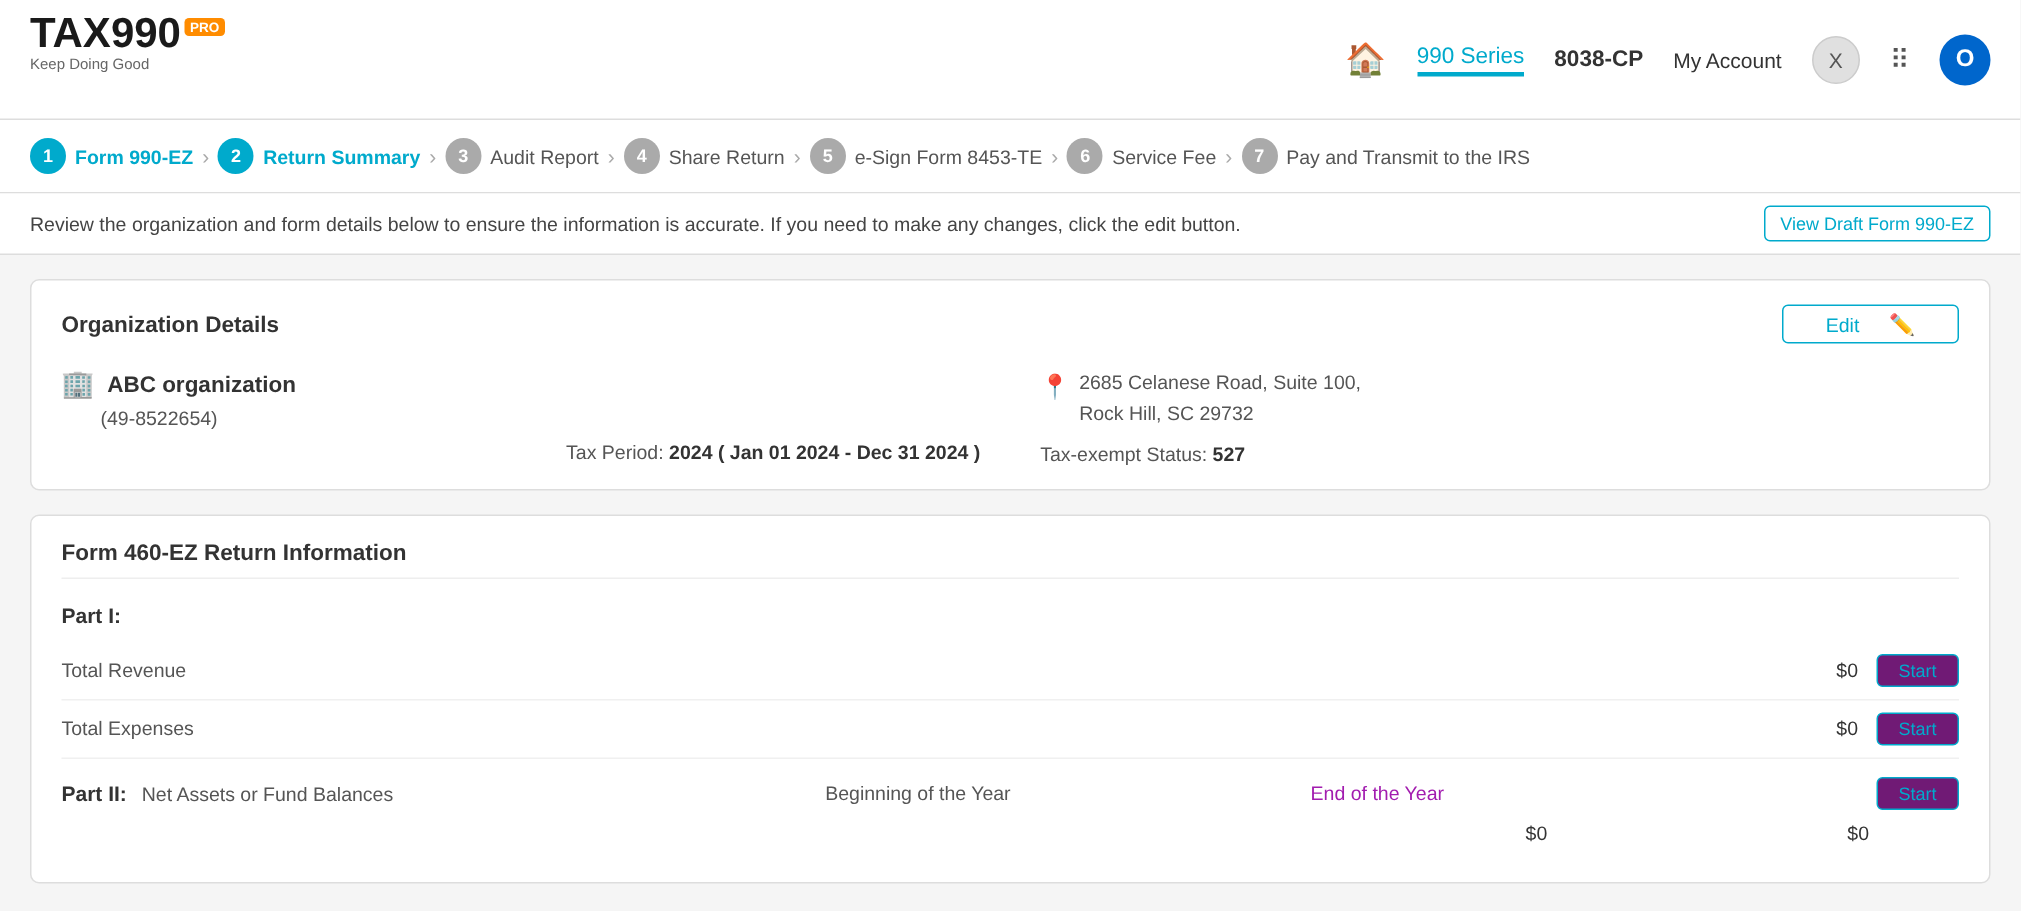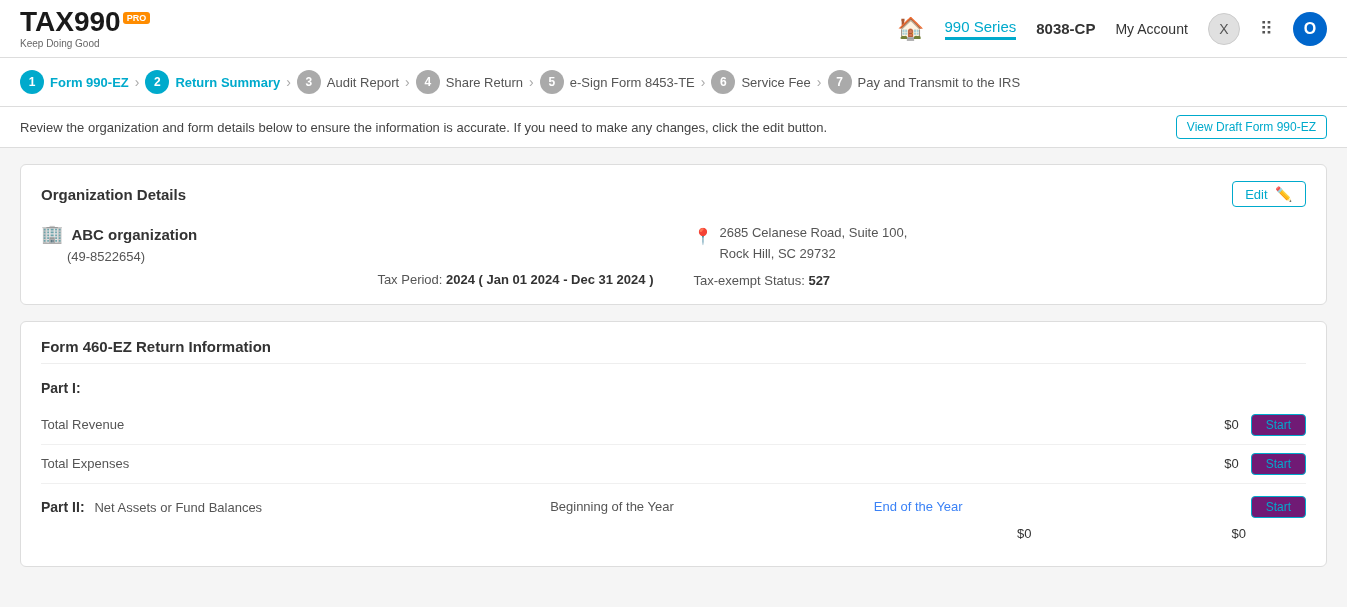--- a/index.html
+++ b/index.html
@@ -5,21 +5,21 @@
     * { box-sizing: border-box; margin: 0; padding: 0; }
     body { font-family: Arial, sans-serif; font-size: 14px; color: #333; background: #f5f5f5; }
 
     
     .header {
       display: flex;
       justify-content: space-between;
       background: #fff;
       padding: 8px 20px;
       border-bottom: 1px solid #ddd;
-      height: 58px;
+      height: 80px;
     }
     .logo-area {
       display: flex;
       flex-direction: column;
       align-items: flex-start;
     }
     .logo-text {
       font-size: 28px;
       font-weight: bold;
       color: #333;
@@ -199,25 +199,25 @@
       margin-bottom: 16px;
     }
     .card-title {
       font-size: 15px;
       font-weight: bold;
       color: #333;
     }
     .edit-btn {
       display: flex;
       align-items: center;
-      gap: 8px;
+      gap: 20px;
       border: 1px solid #00aacc;
       color: #00aacc;
       background: #fff;
-      padding: 4px 12px;
+      padding: 4px 28px;
       border-radius: 4px;
       font-size: 13px;
       cursor: pointer;
     }
     .edit-icon {
       font-size: 14px;
     }
 
     
     .org-grid {
@@ -466,21 +466,21 @@
       </div>
     </div>
 
     <div class="part2-header">
       <div>
         <span class="part2-label">Part II:</span>
         <span style="font-size:13px; color:#555; margin-left:6px;">Net Assets or Fund Balances</span>
       </div>
       <div style="display:flex; align-items:center; gap: 200px;">
         <span style="font-size:13px; color:#555;">Beginning of the Year</span>
-        <span style="font-size:13px; color:#3b82f6;">End of the Year</span>
+        <span style="font-size:13px; color:#a21caf;">End of the Year</span>
       </div>
       <button class="start-btn">Start</button>
     </div>
 
     <div class="part2-row">
       <span style="color:transparent;">.</span>
       <div style="display:flex; align-items:center; gap: 200px; margin-right: 60px;">
         <span style="font-size:13px; color:#333;">$0</span>
         <span style="font-size:13px; color:#333;">$0</span>
       </div>

